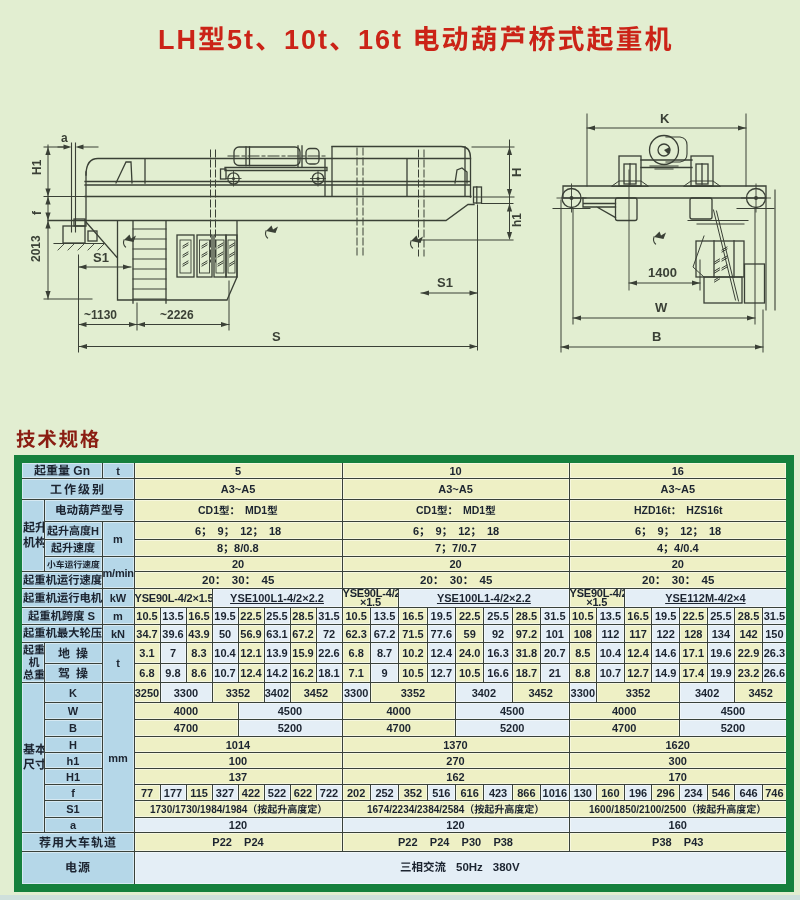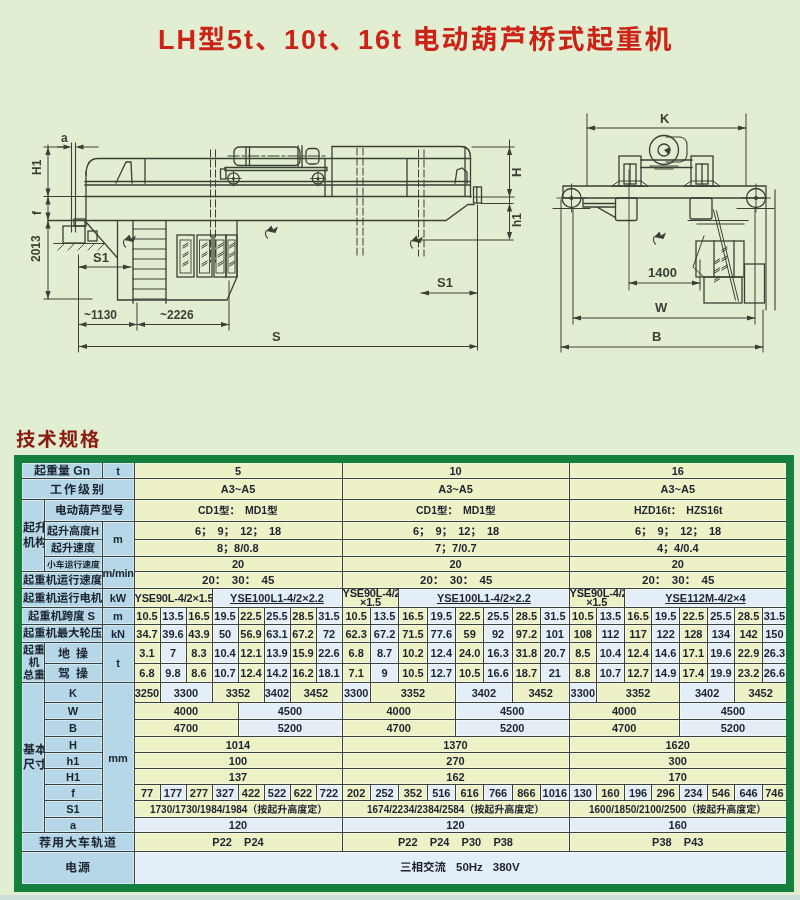--- a/index.html
+++ b/index.html
@@ -768,32 +768,32 @@
         <td class="hd">H1</td>
         <td colspan="8" class="y">137</td>
         <td colspan="8" class="y">162</td>
         <td colspan="8" class="y">170</td>
       </tr>
 
 <tr style="height:16px">
         <td class="hd">f</td>
         <td class="y">77</td>
         <td class="b">177</td>
-        <td class="y">277</td>
+        <td class="y">115</td>
         <td class="b">327</td>
         <td class="y">422</td>
         <td class="b">522</td>
         <td class="y">622</td>
         <td class="b">722</td>
         <td class="y">202</td>
         <td class="b">252</td>
         <td class="y">352</td>
         <td class="b">516</td>
         <td class="y">616</td>
-        <td class="b">766</td>
+        <td class="b">423</td>
         <td class="y">866</td>
         <td class="b">1016</td>
         <td class="b">130</td>
         <td class="y">160</td>
         <td class="b">196</td>
         <td class="y">296</td>
         <td class="b">234</td>
         <td class="y">546</td>
         <td class="b">646</td>
         <td class="y">746</td>

